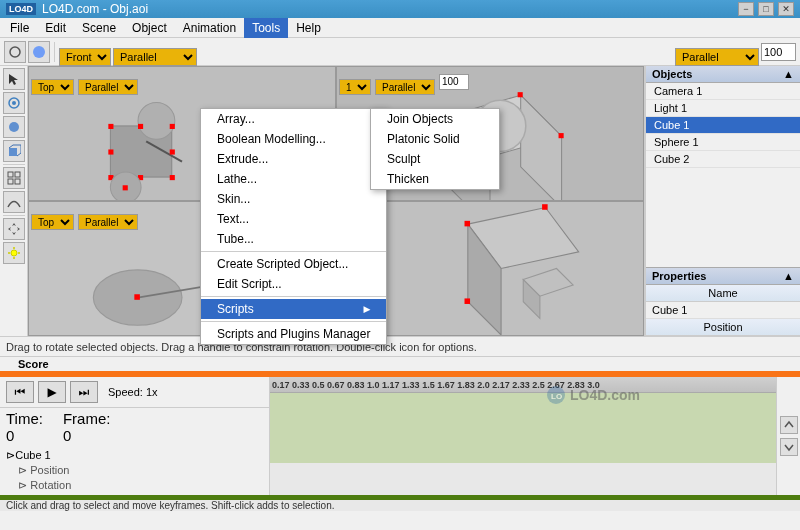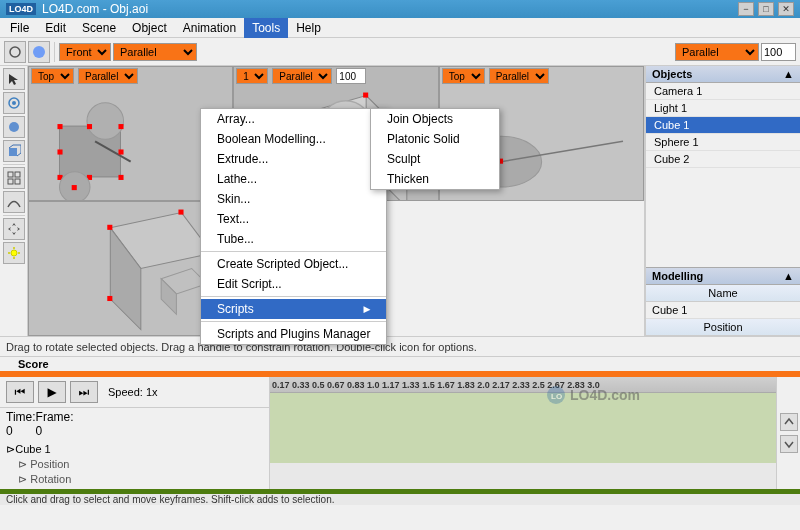--- a/index.html
+++ b/index.html
@@ -191,22 +191,23 @@
     .transport-btn {
       width: 28px; height: 22px;
       background: #e0e0e0;
       border: 1px solid #999;
       display: flex; align-items: center; justify-content: center;
       cursor: pointer;
       font-size: 12px;
     }
     #score-info {
       padding: 2px 6px;
-      font-size: 12px;
-      display: flex;
+      font-size: 15px;
+      display: flex;
+      gap: 20px;
     }
     #score-tree {
       padding: 2px 6px;
       font-size: 11px;
     }
     .tree-item { padding: 1px 0; }
     .tree-child { padding-left: 12px; color: #555; }
     #timeline {
       flex: 1;
       background: #e8e8e8;
@@ -294,23 +295,24 @@
 
     
     .vp-top-left { background: #bebebe; }
     .vp-top-right { background: #b8b8b8; }
     .vp-bottom-left { background: #c4c4c4; }
     .vp-bottom-right { background: #c0c0c0; }
 
     select {
       height: 18px;
       font-size: 11px;
-      background: #f97316;
+      background: #eab308;
       border: 1px solid #999;
       padding: 0 2px;
+      margin-top: 11px;
     }
     input[type=text] {
       height: 18px;
       font-size: 11px;
       border: 1px solid #999;
       width: 35px;
       padding: 0 2px;
     }
   </style>
 </head>
@@ -407,21 +409,21 @@
       <svg width="14" height="14">
           <circle cx="7" cy="7" r="3" fill="yellow" stroke="#cc0" stroke-width="1"></circle>
           <line x1="7" y1="1" x2="7" y2="3" stroke="#cc0" stroke-width="1.5"></line>
           <line x1="7" y1="11" x2="7" y2="13" stroke="#cc0" stroke-width="1.5"></line>
           <line x1="1" y1="7" x2="3" y2="7" stroke="#cc0" stroke-width="1.5"></line>
           <line x1="11" y1="7" x2="13" y2="7" stroke="#cc0" stroke-width="1.5"></line>
         </svg>
     </div>
   </div>
 
-  <div id="viewports" style="flex:1;display:grid;grid-template-columns:1fr 1fr 1fr;grid-template-rows:1fr 1fr;">
+  <div id="viewports" style="flex:1;display:grid;grid-template-columns:1fr 1fr;grid-template-rows:1fr 1fr;">
 
     <div class="viewport vp-top-left">
       <div style="position:absolute;top:1px;left:2px;font-size:11px;z-index:2;display:flex;gap:4px;align-items:center;">
         <select style="height:16px;font-size:10px;"><option>Top</option></select>
         <select style="height:16px;font-size:10px;"><option>Parallel</option></select>
       </div>
       <svg width="100%" height="100%" viewBox="0 0 200 130" style="margin-top:18px;">
 
         <rect x="30" y="40" width="60" height="50" fill="#a0a0a0" stroke="#888" stroke-width="1"></rect>
         <ellipse cx="75" cy="35" rx="18" ry="18" fill="#b0b0b0" stroke="#999" stroke-width="1"></ellipse>
@@ -501,21 +503,21 @@
         <span>▲</span>
       </div>
       <div class="object-item">Camera 1</div>
       <div class="object-item">Light 1</div>
       <div class="object-item selected">Cube 1</div>
       <div class="object-item">Sphere 1</div>
       <div class="object-item">Cube 2</div>
     </div>
     <div id="properties-panel">
       <div id="properties-header">
-        <span>Modelling</span>
+        <span>Properties</span>
         <span>▲</span>
       </div>
       <div class="prop-row">Name</div>
       <div class="prop-value">Cube 1</div>
       <div class="prop-row">Position</div>
     </div>
   </div>
 
   <div id="tools-dropdown">
     <div class="dropdown-item">Array...</div>

